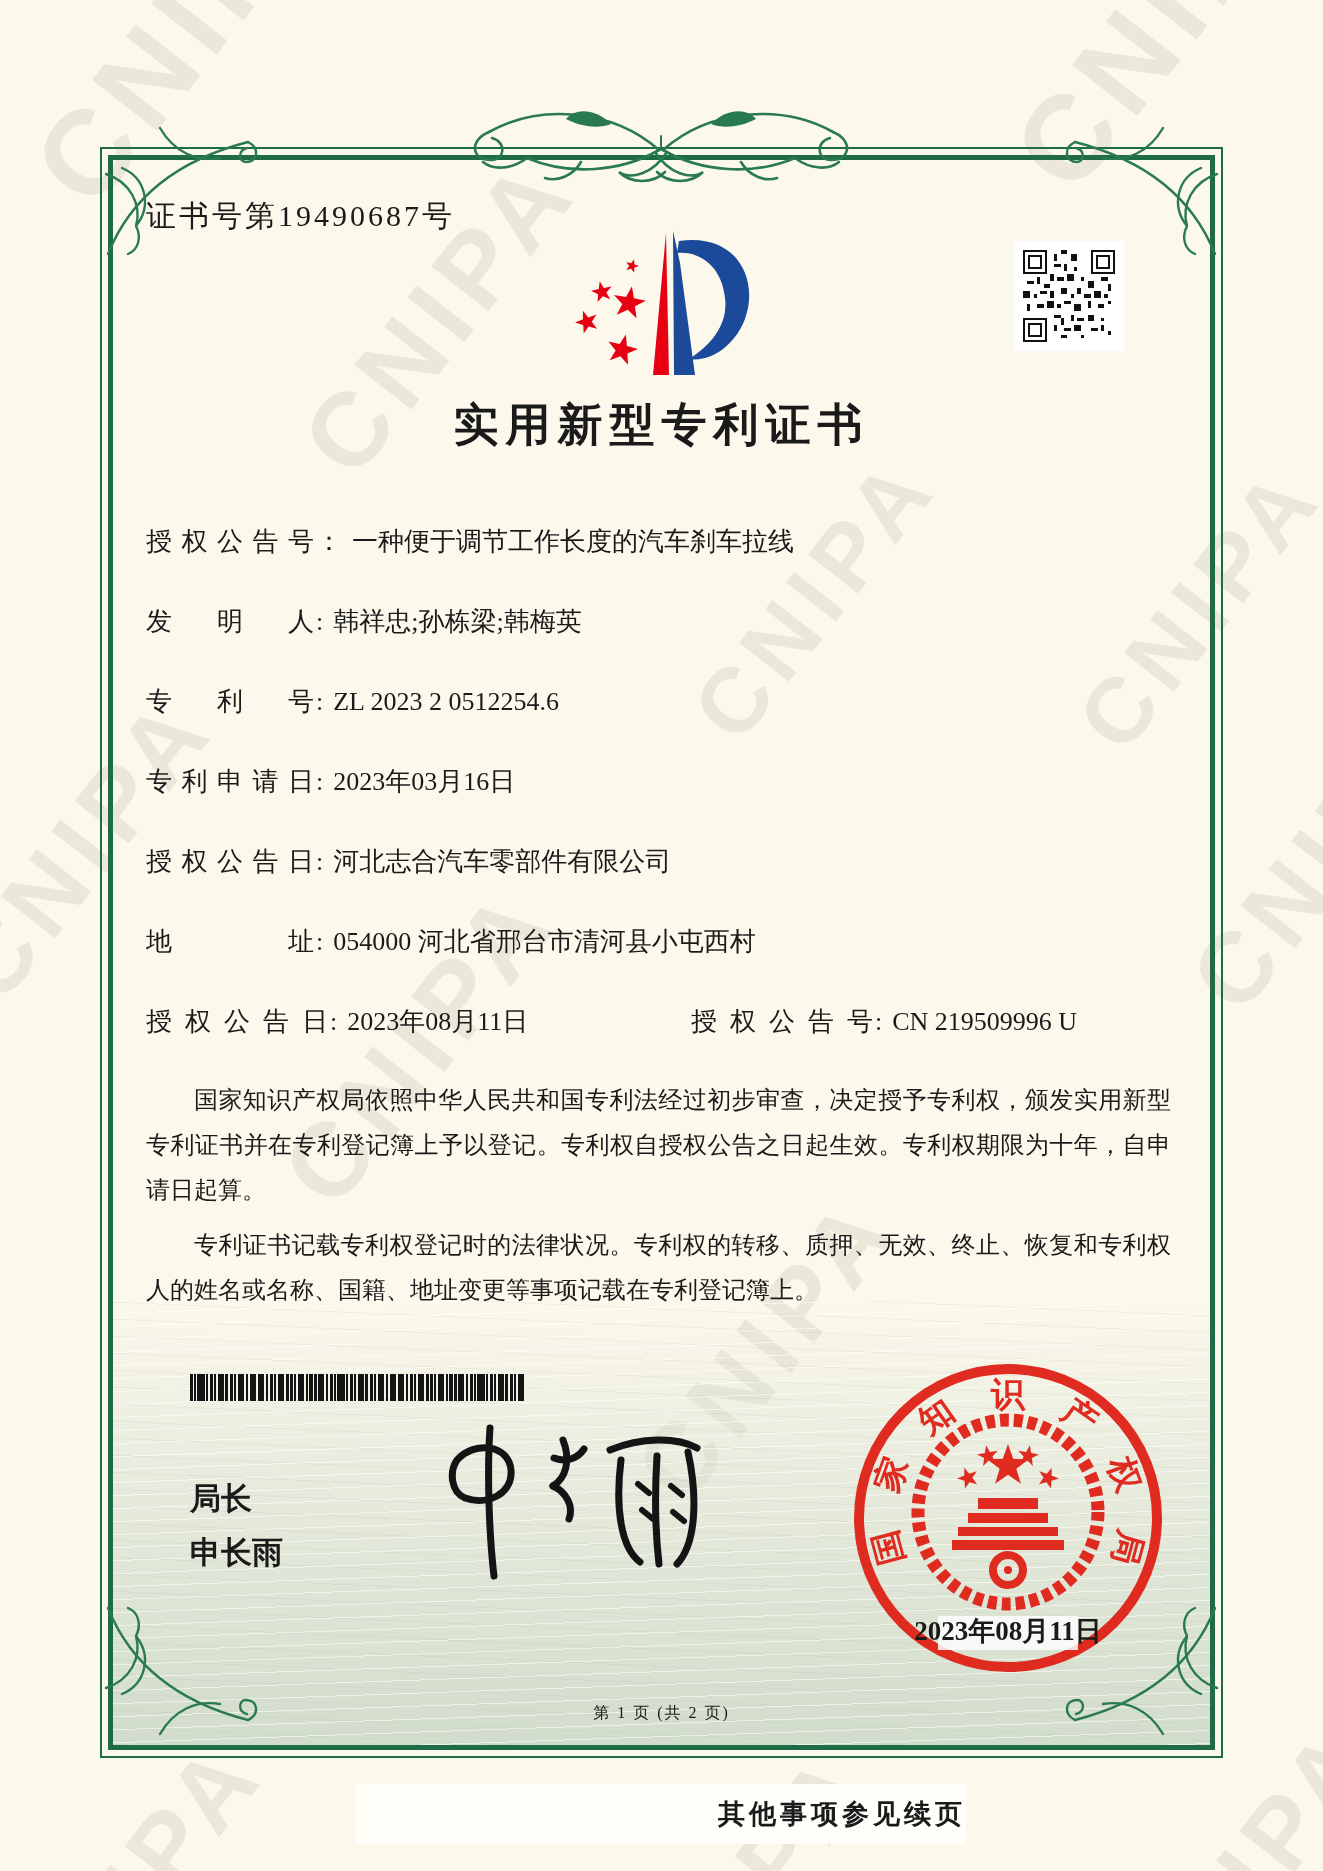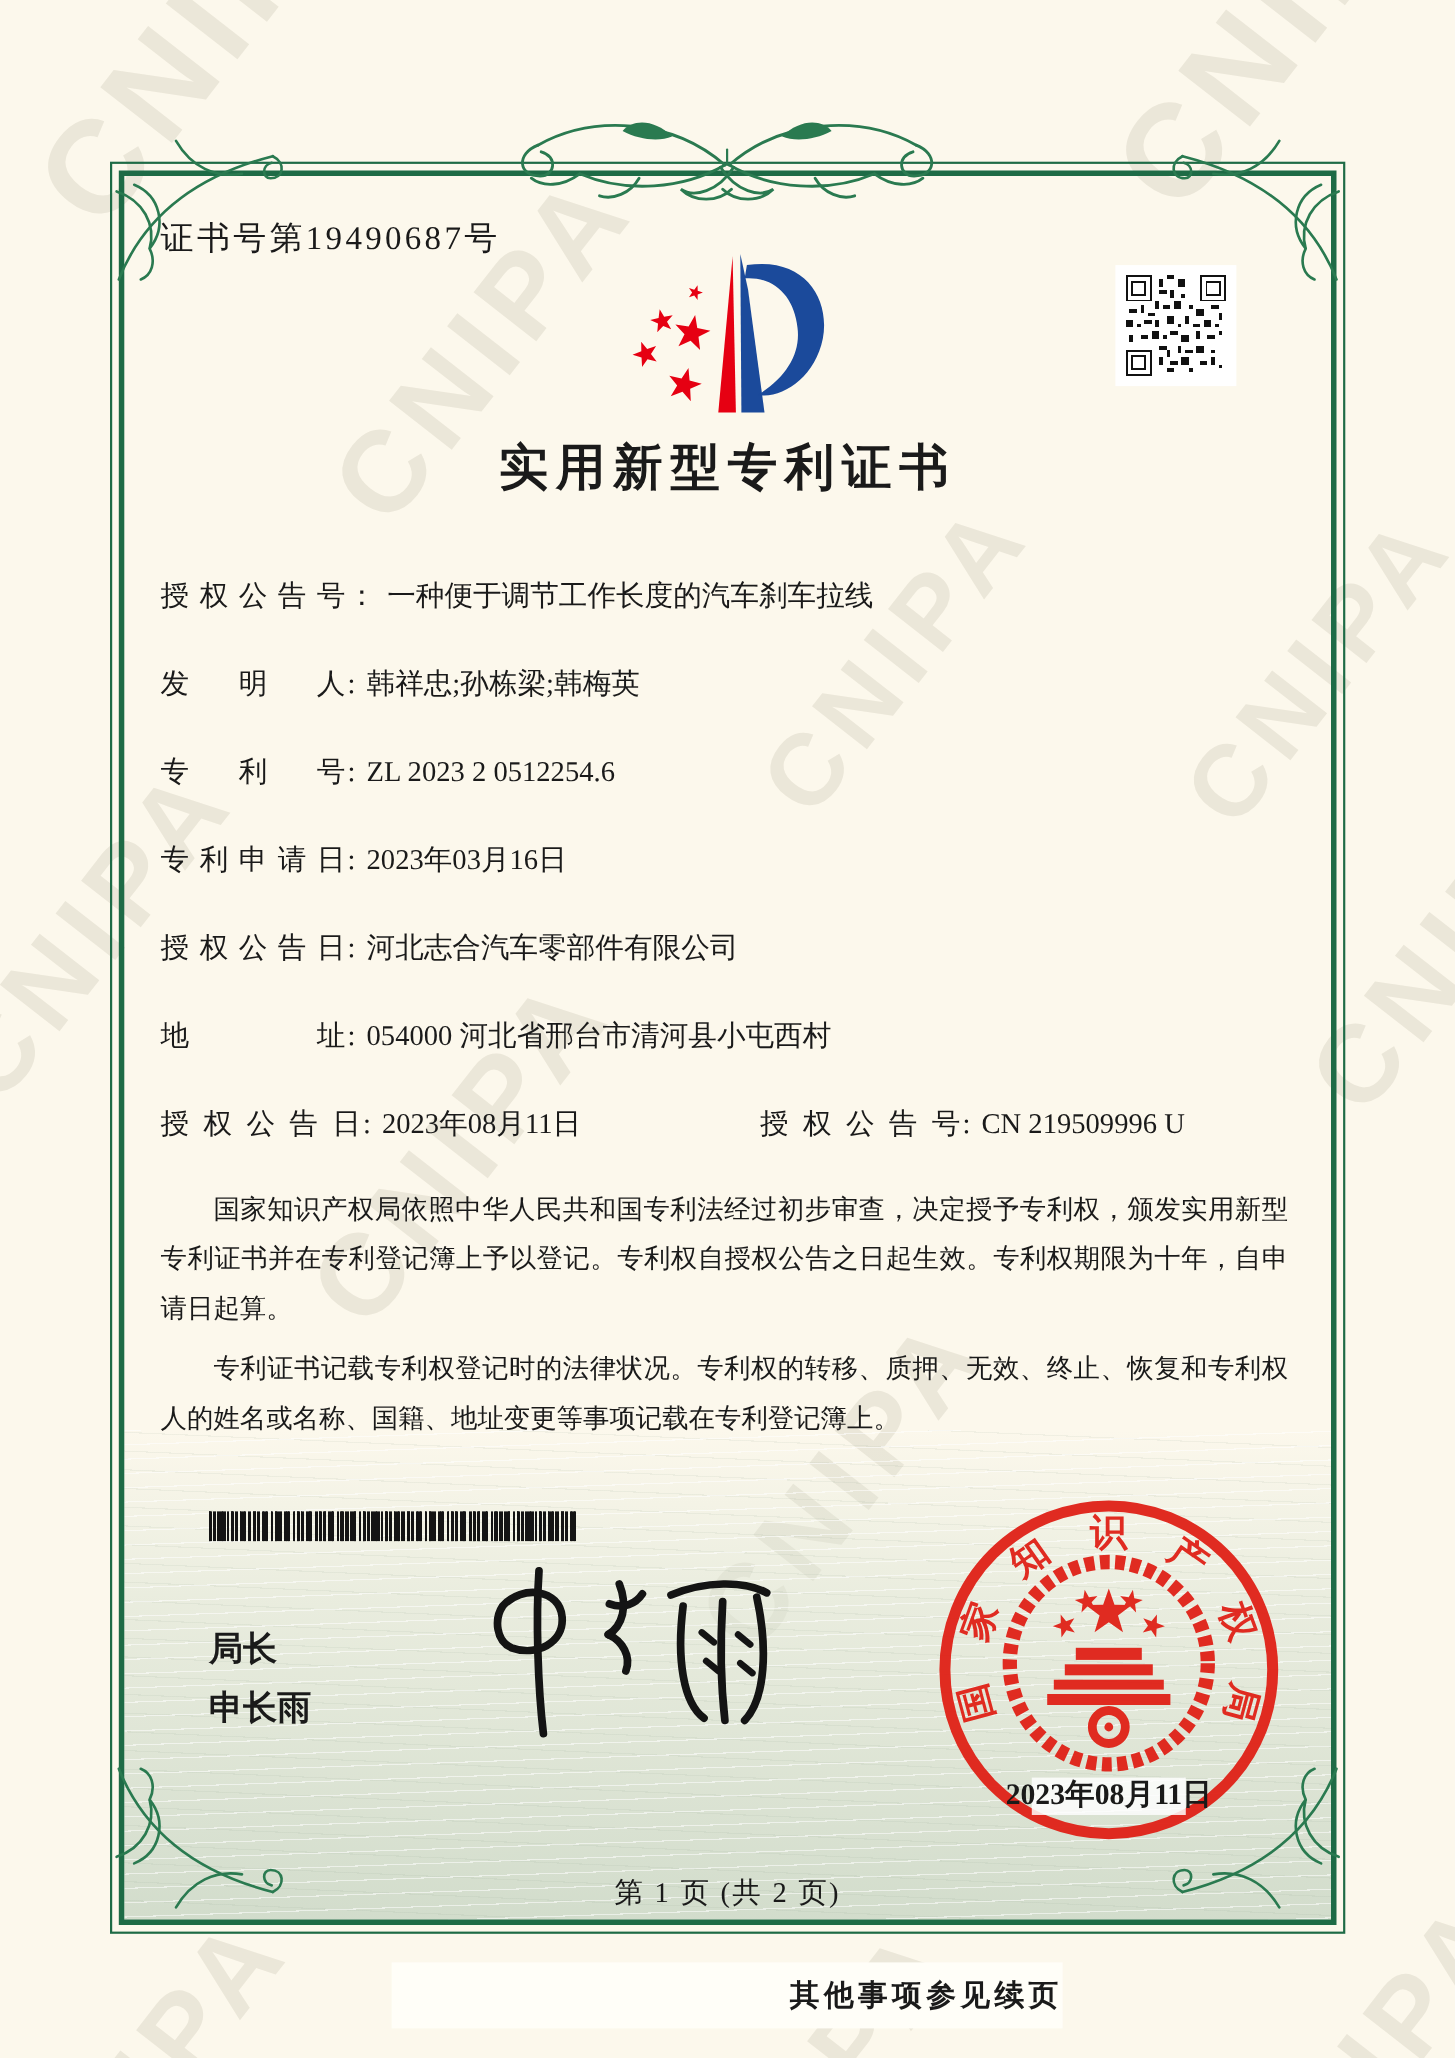--- a/index.html
+++ b/index.html
@@ -55,21 +55,21 @@
     background-image:
       repeating-linear-gradient(90deg,#141414 0 2px,transparent 2px 4px),
       repeating-linear-gradient(90deg,#141414 0 3px,transparent 3px 10px),
       repeating-linear-gradient(90deg,#141414 0 1px,transparent 1px 7px);
   }
   .sig-role{position:absolute;left:190px;top:1478px;font-family:"Liberation Sans",sans-serif;font-weight:700;font-size:31px;z-index:4;}
   .sig-name{position:absolute;left:190px;top:1532px;font-family:"Liberation Sans",sans-serif;font-weight:700;font-size:31px;z-index:4;}
   .signature{position:absolute;left:395px;top:1412px;width:330px;height:185px;z-index:4;}
   .seal{position:absolute;left:828px;top:1338px;width:360px;height:360px;z-index:5;opacity:.97;}
   .seal text{font-family:"Liberation Serif",serif;font-weight:700;}
-  .page-info{position:absolute;left:0;right:0;top:1703px;text-align:center;font-size:26px;letter-spacing:2px;z-index:4;}
+  .page-info{position:absolute;left:0;right:0;top:1703px;text-align:center;font-size:16px;letter-spacing:2px;z-index:4;}
   .note-strip{
     position:absolute;left:356px;top:1784px;width:610px;height:60px;line-height:60px;
     background:#fffef8;text-align:right;font-size:27px;letter-spacing:4px;z-index:4;font-weight:bold;
   }
 </style>
 </head>
 <body>
 
 <div class="page">
 

